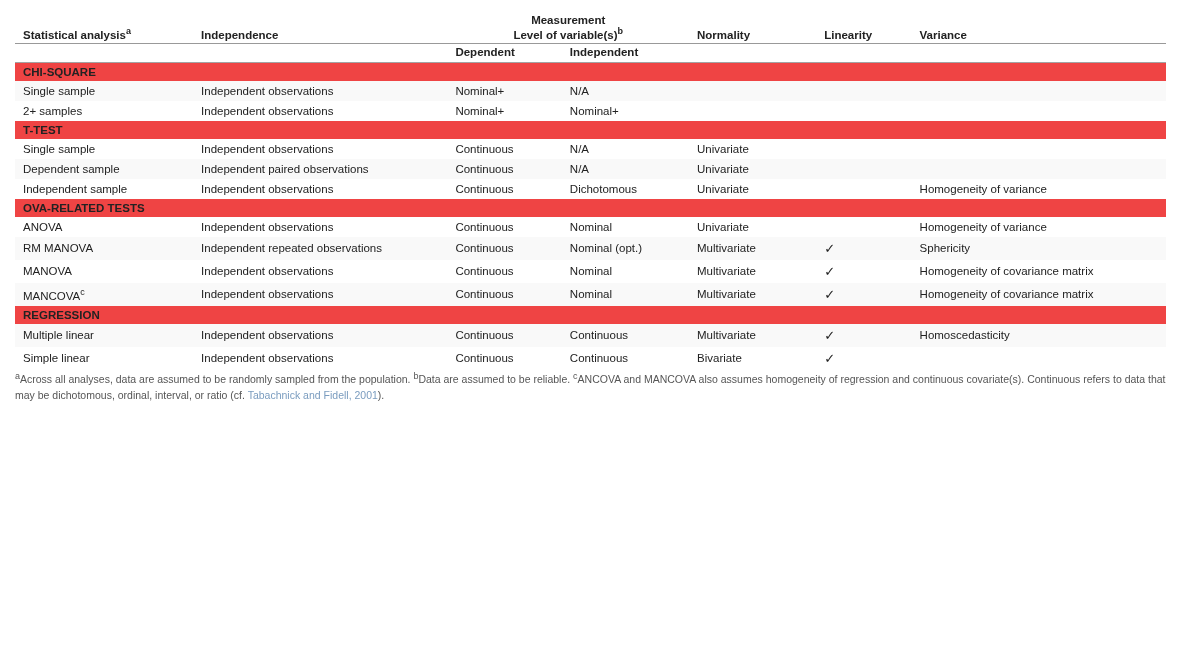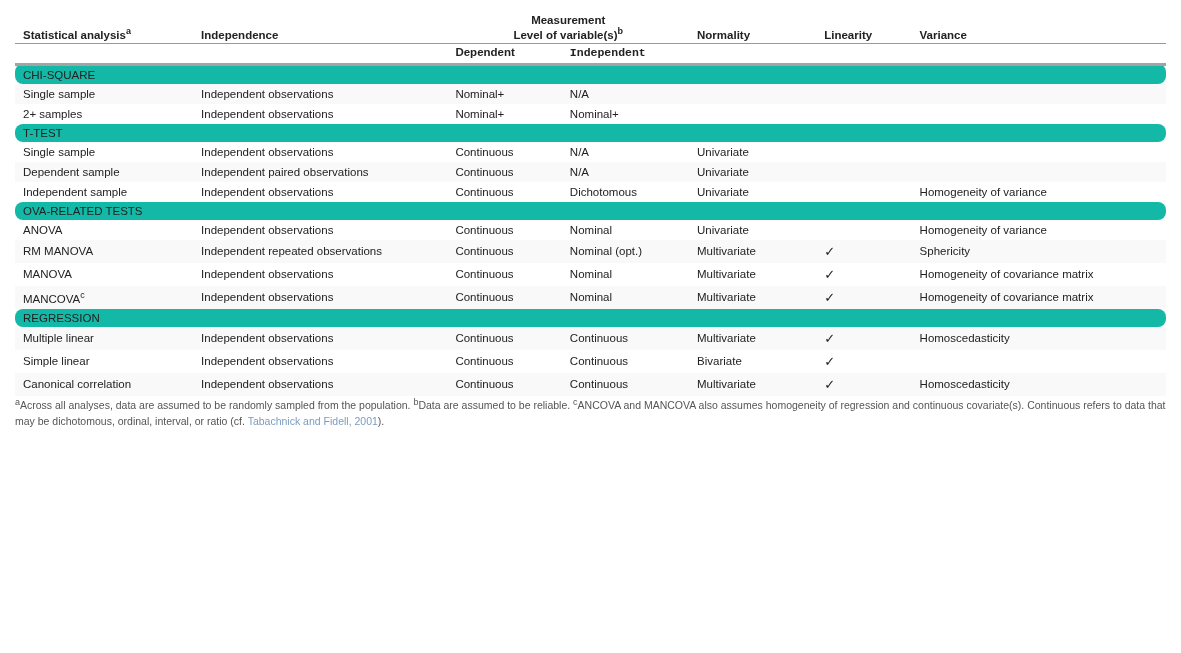--- a/index.html
+++ b/index.html
@@ -26,38 +26,37 @@
     }
     thead .header-top th {
       font-weight: bold;
       vertical-align: bottom;
       padding-bottom: 2px;
     }
     thead .header-sub th {
       font-weight: bold;
       padding-top: 2px;
       padding-bottom: 4px;
-      border-bottom: 3px solid #a3a3a3;
+      border-bottom: 1px solid #a3a3a3;
     }
     .section-header td {
-      background-color: #14b8a6;
-      font-weight: normal;
+      background-color: #ef4444;
+      font-weight: bold;
       padding: 3px 8px;
-      border-radius: 8px;
     }
     tbody tr td {
       border-bottom: none;
     }
     tbody tr:nth-child(even):not(.section-header) td {
       background-color: #f9f9f9;
     }
     .col-analysis { width: 140px; }
     .col-independence { width: 200px; }
     .col-dependent { width: 90px; }
-    .col-independent { width: 100px; font-family: Liberation Mono, monospace; }
+    .col-independent { width: 100px; }
     .col-normality { width: 100px; }
     .col-linearity { width: 75px; }
     .col-variance { width: 200px; }
     .measurement-header {
       text-align: center;
       border-bottom: 1px solid #999;
       padding-bottom: 2px;
     }
     .footnote {
       margin-top: 0;
@@ -206,29 +205,20 @@
       </tr>
       <tr>
         <td>Simple linear</td>
         <td>Independent observations</td>
         <td>Continuous</td>
         <td>Continuous</td>
         <td>Bivariate</td>
         <td><span class="check">✓</span></td>
         <td></td>
       </tr>
-      <tr>
-        <td>Canonical correlation</td>
-        <td>Independent observations</td>
-        <td>Continuous</td>
-        <td>Continuous</td>
-        <td>Multivariate</td>
-        <td><span class="check">✓</span></td>
-        <td>Homoscedasticity</td>
-      </tr>
     </tbody>
 </table>
 
 <div class="footnote">
   <span><sup>a</sup>Across all analyses, data are assumed to be randomly sampled from the population.</span>
   <span> <sup>b</sup>Data are assumed to be reliable.</span>
   <span> <sup>c</sup>ANCOVA and MANCOVA also assumes homogeneity of regression and continuous covariate(s). Continuous refers to data that may be dichotomous, ordinal, interval, or ratio (cf. <a href="#">Tabachnick and Fidell, 2001</a>).</span>
 </div>
 
 </body></html>

